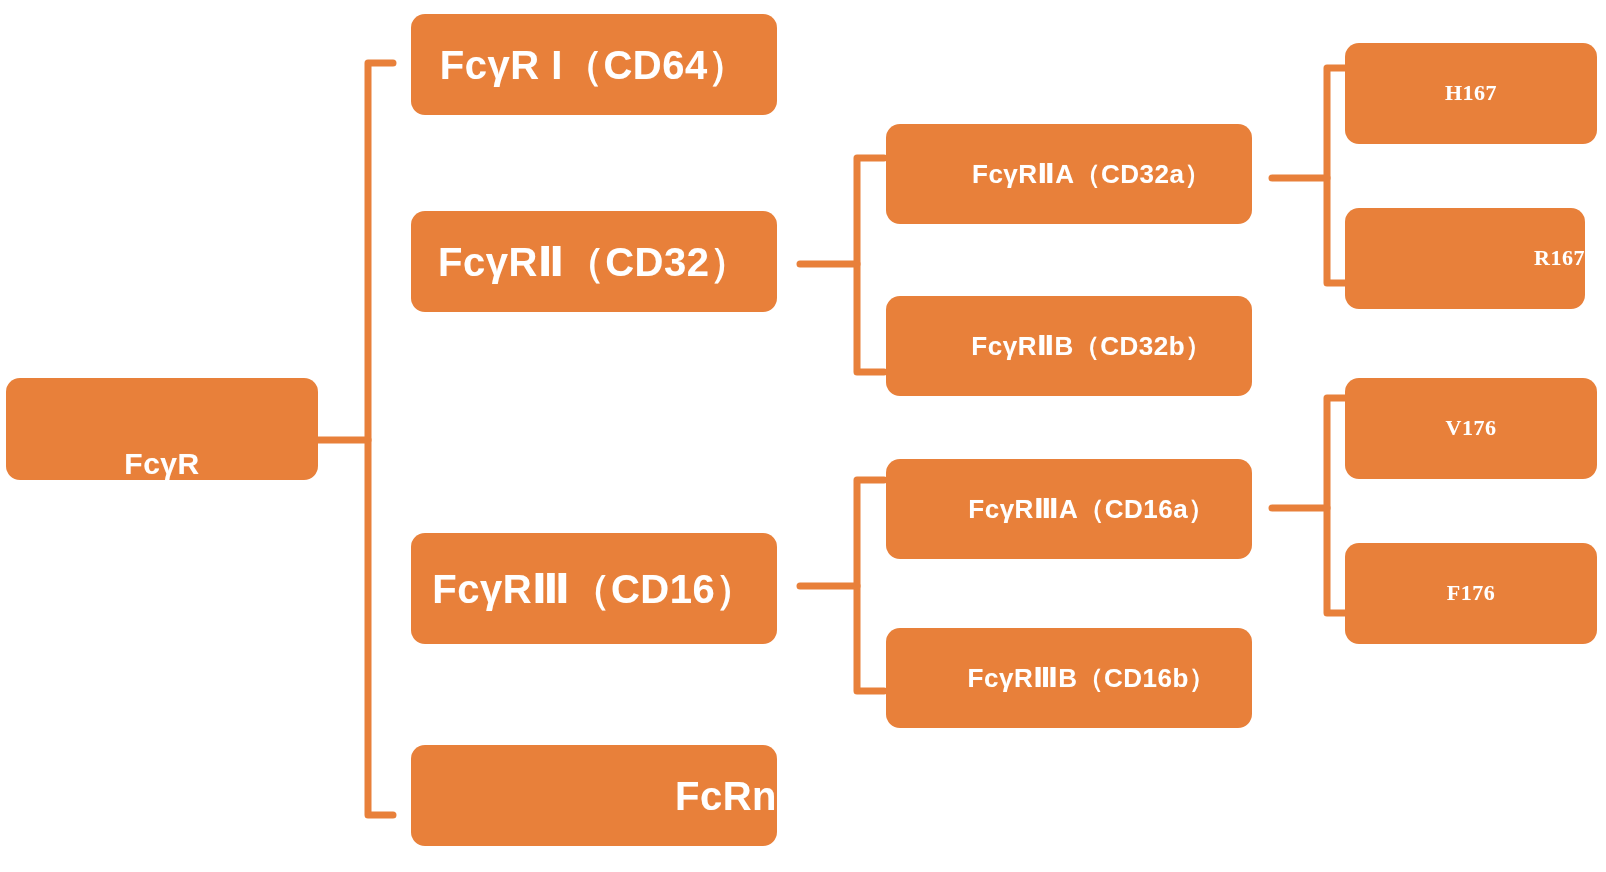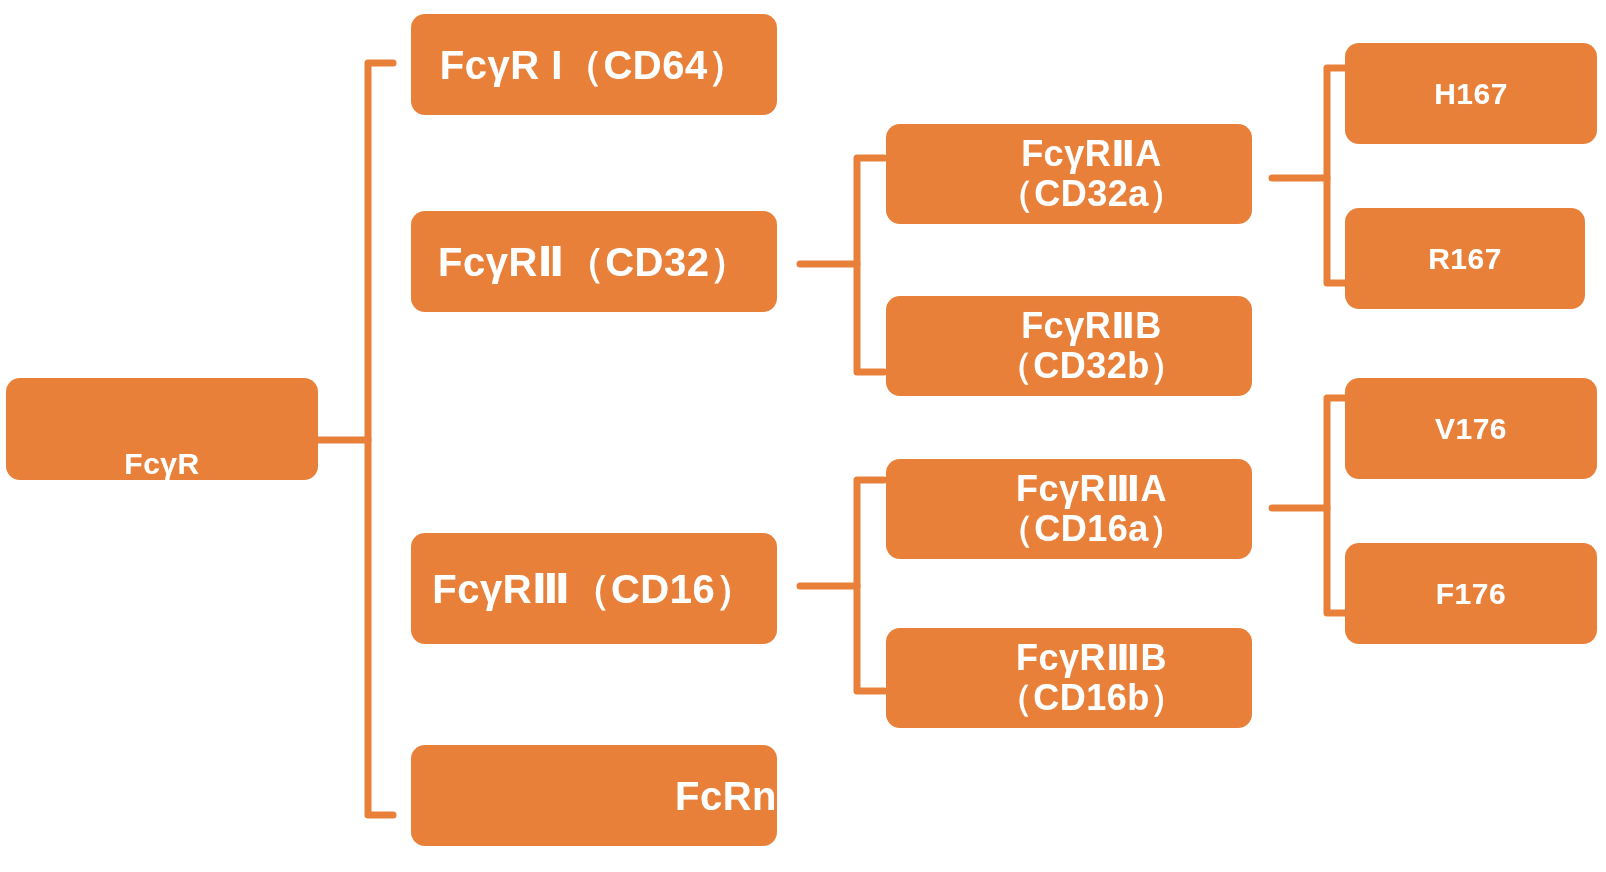--- a/index.html
+++ b/index.html
@@ -30,23 +30,23 @@
     letter-spacing: 0.5px;
     box-sizing: border-box;
     line-height: 1.1;
     text-shadow: 0 0 1px rgba(255,255,255,0.25);
   }
   
   .lvl1 { font-size: 30px; }
   
   .lvl2 { font-size: 40px; }
   
-  .lvl3 { font-size: 36px; padding-left: 45px; }
+  .lvl3 { font-size: 26px; padding-left: 45px; }
   
-  .lvl4 { font-size: 30px; }
+  .lvl4 { font-size: 22px; font-family: Liberation Serif, serif; }
 
   
   #connectors {
     position: absolute;
     left: 0;
     top: 0;
     width: 1606px;
     height: 872px;
     pointer-events: none;
   }
@@ -114,21 +114,21 @@
   </div>
 
   <div class="node lvl3" style="left:886px; top:628px; width:366px; height:100px;">
     <span>FcγRⅢB（CD16b）</span>
   </div>
 
   <div class="node lvl4" style="left:1345px; top:43px; width:252px; height:101px;">
     <span>H167</span>
   </div>
 
-  <div class="node lvl4" style="left:1345px; top:208px; width:240px; height:101px;">
+  <div class="node lvl4" style="left:1345px; top:208px; width:240px; height:101px;justify-content:flex-end;">
     <span>R167</span>
   </div>
 
   <div class="node lvl4" style="left:1345px; top:378px; width:252px; height:101px;">
     <span>V176</span>
   </div>
 
   <div class="node lvl4" style="left:1345px; top:543px; width:252px; height:101px;">
     <span>F176</span>
   </div>

